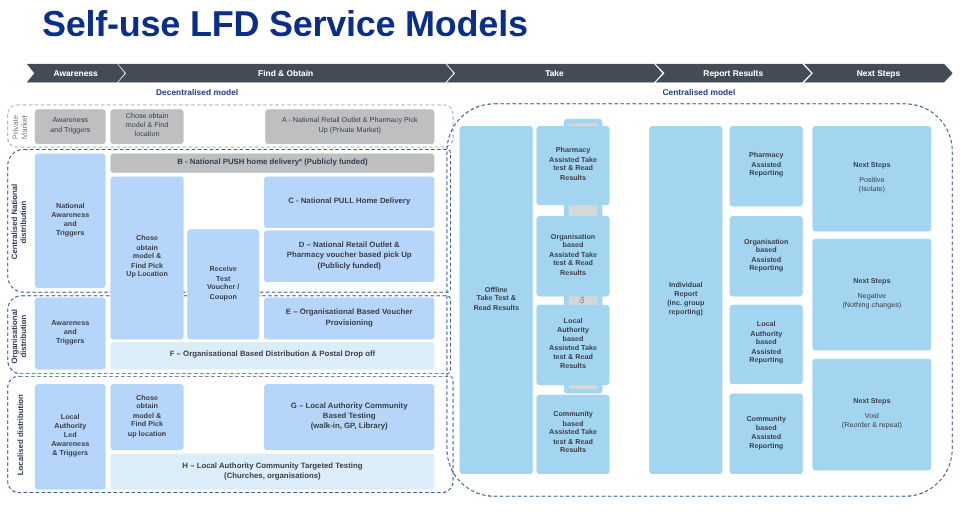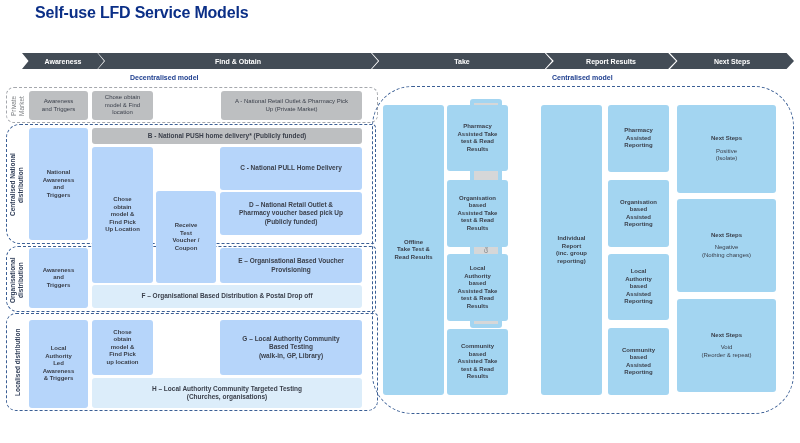--- a/index.html
+++ b/index.html
@@ -1,18 +1,18 @@
 <!DOCTYPE html>
 <html><head>
 <meta charset="utf-8">
 <style>
   html,body{margin:0;padding:0;background:#fff;}
   body{width:800px;height:443px;position:relative;overflow:hidden;font-family:"Liberation Sans",sans-serif;}
   .abs{position:absolute;box-sizing:border-box;}
-  .title{left:35px;top:4px;font-size:16px;font-weight:bold;color:#0b2f87;letter-spacing:-0.2px;}
+  .title{left:35px;top:4px;font-size:30px;font-weight:bold;color:#0b2f87;letter-spacing:-0.2px;}
   .chev{position:absolute;top:53px;height:16px;background:#434c56;color:#fff;font-size:7px;font-weight:bold;display:flex;align-items:center;justify-content:center;box-sizing:border-box;}
   .model-label{position:absolute;font-size:7px;font-weight:bold;color:#1f3f8f;}
   .dash-grey{border:1px dashed #a5a8ad;}
   .dash-blue{border:1.2px dashed #3b5f95;}
   .box{position:absolute;box-sizing:border-box;border-radius:3px;display:flex;align-items:center;justify-content:center;text-align:center;font-size:6px;font-weight:bold;color:#3a3f4a;line-height:1.25;padding:2px;white-space:pre-line;}
   .grey{background:#bdbfc1;}
   .lblue{background:#b6d5fa;}
   .vlblue{background:#dcedfa;}
   .sky{background:#a3d5f1;}
   .vert{position:absolute;writing-mode:vertical-rl;transform:rotate(180deg);font-size:6.5px;font-weight:bold;color:#2f3d57;text-align:center;line-height:1.2;white-space:pre-line;}

